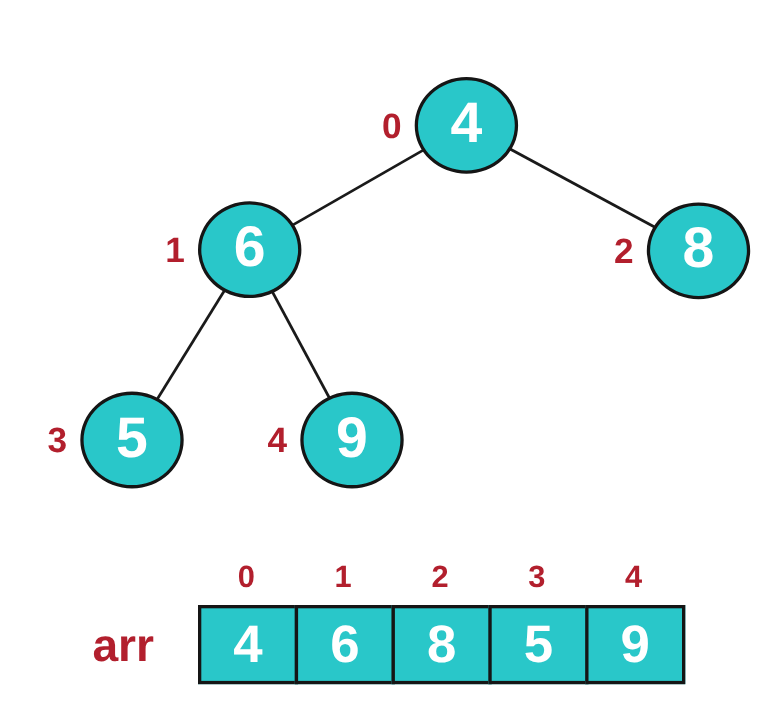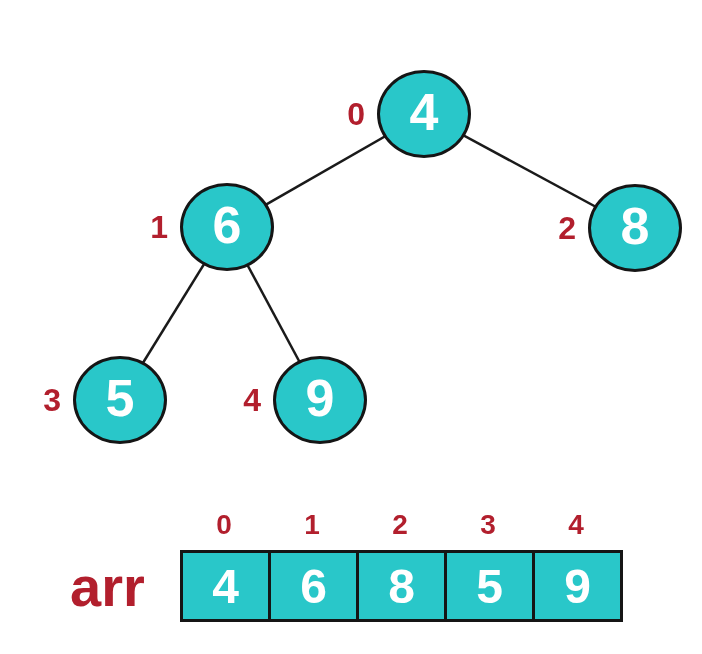--- a/index.html
+++ b/index.html
@@ -89,24 +89,24 @@
     justify-content: center;
     color: var(--value-text, #ffffff);
     font-size: 48px;
     font-weight: bold;
   }
   .array-cells .arr-cell:first-child {
     margin-left: 0;
   }
   .arr-label {
     position: absolute;
-    left: 70px;
+    left: 84px;
     top: 564px;
     color: var(--index-red, #b21f2d);
-    font-size: 56px;
+    font-size: 42px;
     font-weight: bold;
     line-height: 46px;
     z-index: 2;
   }
 </style>
 </head>
 <body>
 
 <div class="canvas">
 

